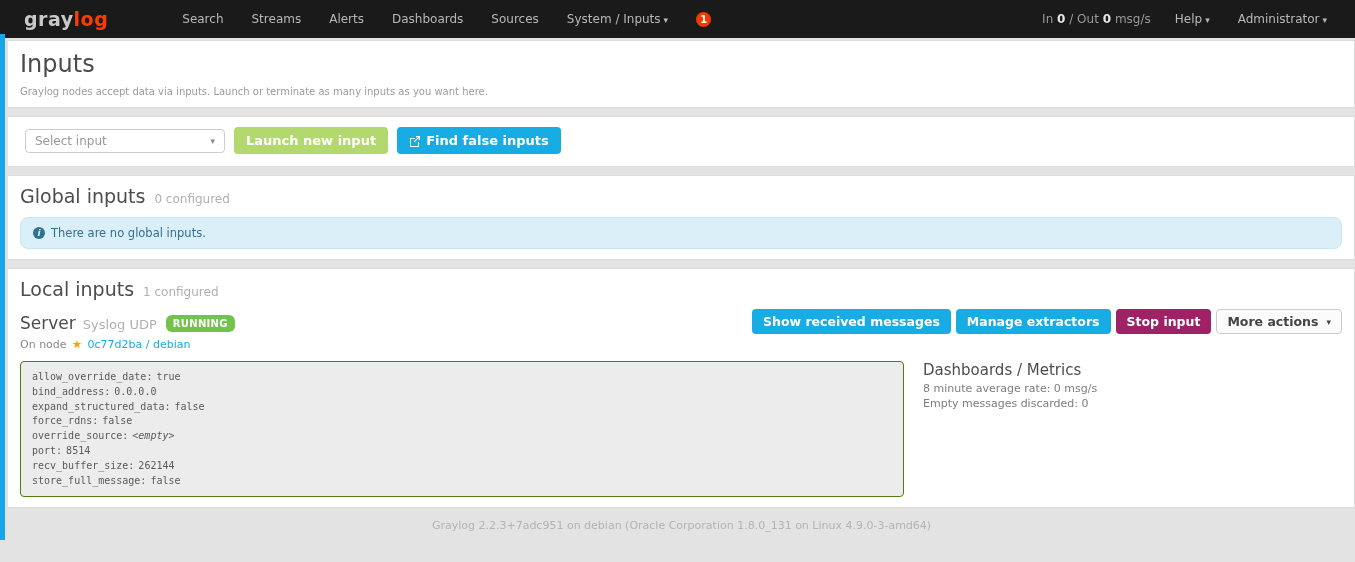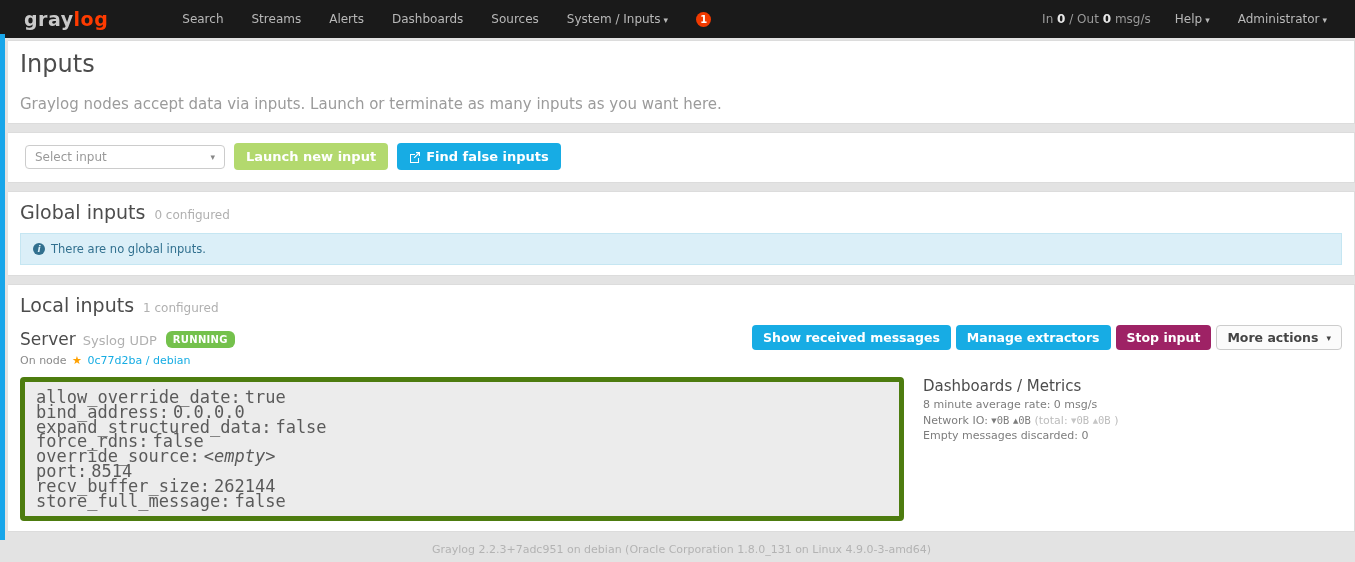--- a/index.html
+++ b/index.html
@@ -42,21 +42,21 @@
 
   
   .content { margin-left: 8px; }
   .panel {
     background: #fff; border: 1px solid #dcdcdc; border-left: none;
     margin-bottom: 8px; padding: 8px 12px 10px 12px;
   }
   .panel.first { margin-top: 2px; }
 
   h1.page-title { font-size: 24px; font-weight: normal; color: #4c4c4c; line-height: 30px; }
-  .page-desc { color: #9b9b9b; font-size: 15px; margin-top: 16px; }
+  .page-desc { color: #9b9b9b; font-size: 10px; margin-top: 7px; }
 
   
   .create-row { display: flex; align-items: center; padding: 2px 5px; }
   .select-box {
     width: 200px; height: 24px; border: 1px solid #ccc; border-radius: 4px;
     background: #fff; display: flex; align-items: center; padding: 0 9px;
     color: #999; font-size: 12px; cursor: pointer; justify-content: space-between;
   }
   .select-caret { color: #888; font-size: 9px; }
   .btn {
@@ -71,21 +71,21 @@
   .btn-find { margin-left: 9px; }
   .ext-icon { display: inline-block; line-height: 0; }
 
   
   .sec-head { display: flex; align-items: baseline; }
   h2.sec-title { font-size: 19px; font-weight: normal; color: #4c4c4c; line-height: 24px; }
   .sec-count { color: #b0b0b0; font-size: 12px; margin-left: 9px; }
 
   
   .alert-info {
-    margin-top: 9px; background: #dbeff8; border: 1px solid #c5e6f2; border-radius: 0;
+    margin-top: 9px; background: #dbeff8; border: 1px solid #c5e6f2; border-radius: 8px;
     padding: 8px 12px; color: #31708f; font-size: 11.5px; display: flex; align-items: center;
   }
   .info-icon {
     width: 12px; height: 12px; border-radius: 50%; background: #31708f; color: #dbeff8;
     font-size: 9px; font-weight: bold; line-height: 12px; text-align: center;
     margin-right: 6px; font-style: italic; flex: 0 0 12px;
   }
   .info-icon::before { content: "i"; }
 
   
@@ -104,23 +104,23 @@
   .btn-default { background: #fbfbfb; border: 1px solid #ccc; color: #444; }
   .btn-default .caret { color: #444; }
 
   .node-line { margin-top: 4px; font-size: 11px; color: #8a8a8a; }
   .star-icon { color: #ffa100; font-size: 11px; margin: 0 2px; }
   .node-link { color: #16ace3; text-decoration: none; cursor: pointer; }
 
   
   .input-body { display: flex; margin-top: 10px; align-items: flex-start; }
   .well {
-    flex: 1; background: #ececec; border: 5px solid #4d7c0f; border-radius: 4px;
+    flex: 1; background: #ececec; border: 1px solid #4d7c0f; border-radius: 4px;
     padding: 8px 11px; font-family: "DejaVu Sans Mono", "Liberation Mono", monospace;
-    font-size: 17px; color: #5a5a5a; line-height: 14.8px;
+    font-size: 10px; color: #5a5a5a; line-height: 14.8px;
   }
   .cfg-key { margin-right: 4px; }
   .cfg-val.em { font-style: italic; }
   .metrics { width: 438px; padding-left: 19px; flex: 0 0 438px; }
   .metrics h4 { font-size: 15px; font-weight: normal; color: #4c4c4c; margin-bottom: 3px; }
   .metric-line { font-size: 11px; color: #7d7d7d; line-height: 14.5px; }
   .mono { font-family: "DejaVu Sans Mono", "Liberation Mono", monospace; font-size: 10.5px; }
   .tri { font-size: 7px; position: relative; top: -1px; }
   .total-part { color: #bcbcbc; }
   .total-part .tri { color: #c6c6c6; }
@@ -228,30 +228,19 @@
         <div class="cfg-line"><span class="cfg-key">expand_structured_data:</span><span class="cfg-val">false</span></div>
         <div class="cfg-line"><span class="cfg-key">force_rdns:</span><span class="cfg-val">false</span></div>
         <div class="cfg-line"><span class="cfg-key">override_source:</span><span class="cfg-val em">&lt;empty&gt;</span></div>
         <div class="cfg-line"><span class="cfg-key">port:</span><span class="cfg-val">8514</span></div>
         <div class="cfg-line"><span class="cfg-key">recv_buffer_size:</span><span class="cfg-val">262144</span></div>
         <div class="cfg-line"><span class="cfg-key">store_full_message:</span><span class="cfg-val">false</span></div>
       </div>
       <div class="metrics">
         <h4>Dashboards / Metrics</h4>
         <div class="metric-line">8 minute average rate: 0 msg/s</div>
-        <div class="metric-line">
-          <span>Network IO:</span>
-          <span class="tri">▼</span><span class="mono">0B</span>
-          <span class="tri">▲</span><span class="mono">0B</span>
-          <span class="total-part">
-            <span>(total:</span>
-            <span class="tri">▼</span><span class="mono">0B</span>
-            <span class="tri">▲</span><span class="mono">0B</span>
-            <span>)</span>
-          </span>
-        </div>
         <div class="metric-line">Empty messages discarded: 0</div>
       </div>
     </div>
   </section>
 
   <div class="footer">Graylog 2.2.3+7adc951 on debian (Oracle Corporation 1.8.0_131 on Linux 4.9.0-3-amd64)</div>
 </div>
 
 </body></html>

